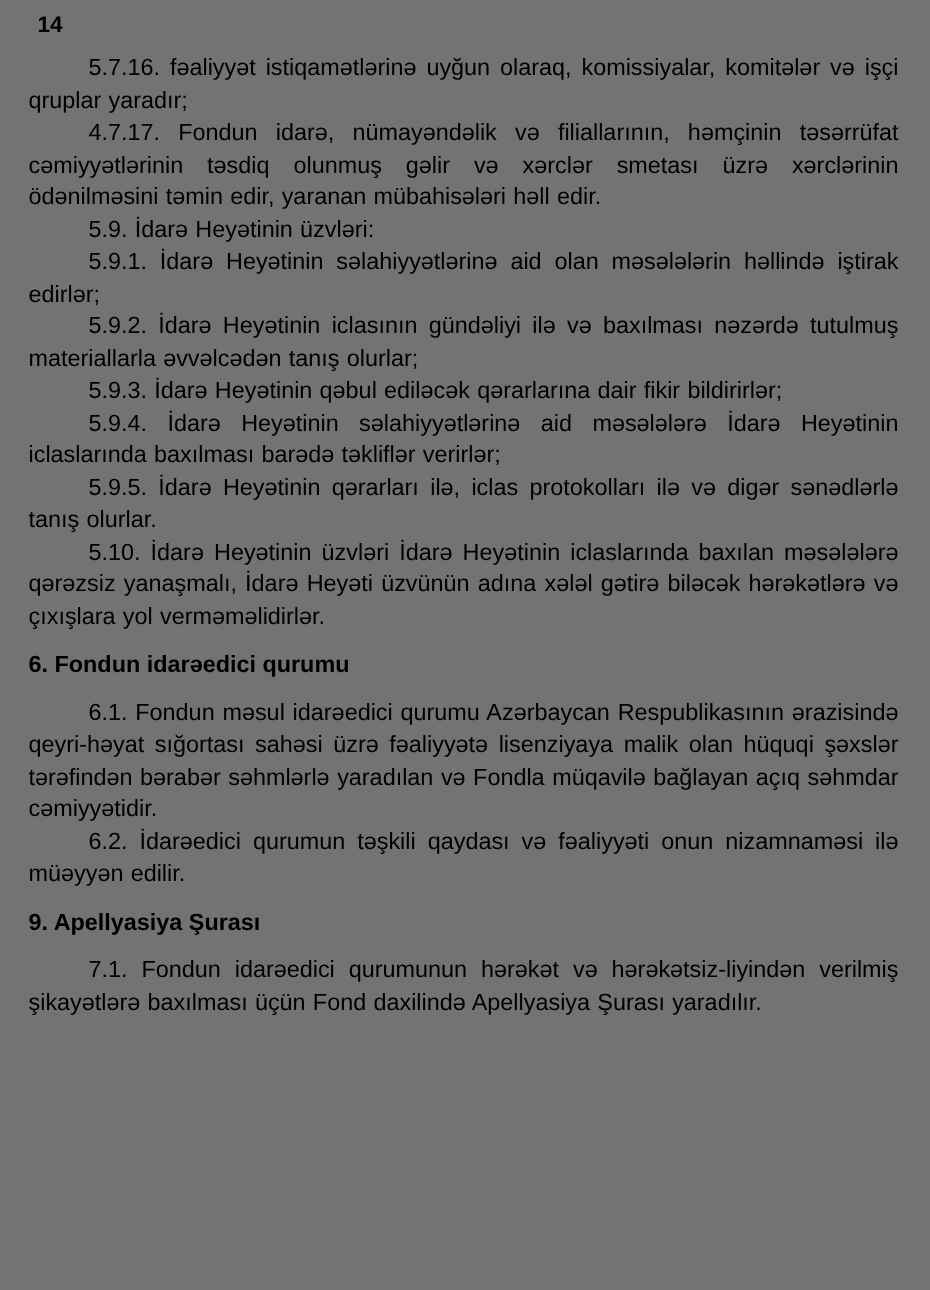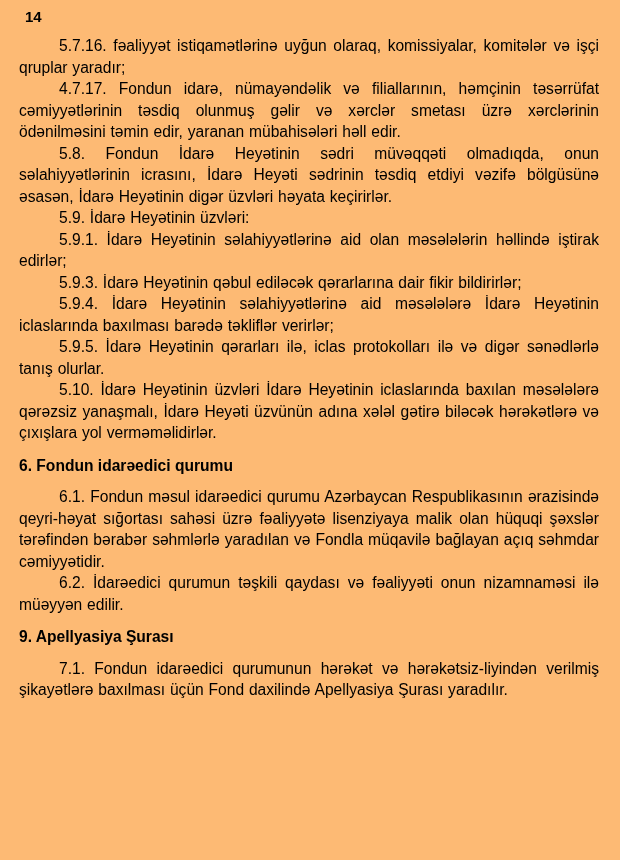--- a/index.html
+++ b/index.html
@@ -12,21 +12,21 @@
     height: 860px;
     overflow: hidden;
     color: #000000;
     font-family: "Liberation Sans", "DejaVu Sans", sans-serif;
   }
   .page {
     box-sizing: border-box;
     width: 620px;
     height: 860px;
     padding: 6px 21px 0 19px;
-    background: #fdba74;
+    background: #737373;
   }
   .page-number {
     font-size: 15px;
     font-weight: 700;
     margin: 2px 0 9px 6px;
     line-height: 18px;
   }
   .body-text p {
     margin: 0;
     font-size: 15.6px;
@@ -51,23 +51,23 @@
 </style>
 </head>
 <body>
 
 <div class="page">
   <div class="page-number">14</div>
 
   <div class="body-text">
     <p>5.7.16. fəaliyyət istiqamətlərinə uyğun olaraq, komissiyalar, komitələr və işçi qruplar yaradır;</p>
     <p>4.7.17. Fondun idarə, nümayəndəlik və filiallarının, həmçinin təsərrüfat cəmiyyətlərinin təsdiq olunmuş gəlir və xərclər smetası üzrə xərclərinin ödənilməsini təmin edir, yaranan mübahisələri həll edir.</p>
-    <p>5.8. Fondun İdarə Heyətinin sədri müvəqqəti olmadıqda, onun səlahiyyətlərinin icrasını, İdarə Heyəti sədrinin təsdiq etdiyi vəzifə bölgüsünə əsasən, İdarə Heyətinin digər üzvləri həyata keçirirlər.</p>
     <p>5.9. İdarə Heyətinin üzvləri:</p>
     <p>5.9.1. İdarə Heyətinin səlahiyyətlərinə aid olan məsələlərin həllində iştirak edirlər;</p>
+    <p>5.9.2. İdarə Heyətinin iclasının gündəliyi ilə və baxılması nəzərdə tutulmuş materiallarla əvvəlcədən tanış olurlar;</p>
     <p>5.9.3. İdarə Heyətinin qəbul ediləcək qərarlarına dair fikir bildirirlər;</p>
     <p>5.9.4. İdarə Heyətinin səlahiyyətlərinə aid məsələlərə İdarə Heyətinin iclaslarında baxılması barədə təkliflər verirlər;</p>
     <p>5.9.5. İdarə Heyətinin qərarları ilə, iclas protokolları ilə və digər sənədlərlə tanış olurlar.</p>
     <p>5.10. İdarə Heyətinin üzvləri İdarə Heyətinin iclaslarında baxılan məsələlərə qərəzsiz yanaşmalı, İdarə Heyəti üzvünün adına xələl gətirə biləcək hərəkətlərə və çıxışlara yol verməməlidirlər.</p>
     <h2 class="heading">6. Fondun idarəedici qurumu</h2>
     <p>6.1. Fondun məsul idarəedici qurumu Azərbaycan Respublikasının ərazisində qeyri-həyat sığortası sahəsi üzrə fəaliyyətə lisenziyaya malik olan hüquqi şəxslər tərəfindən bərabər səhmlərlə yaradılan və Fondla müqavilə bağlayan açıq səhmdar cəmiyyətidir.</p>
     <p>6.2. İdarəedici qurumun təşkili qaydası və fəaliyyəti onun nizamnaməsi ilə müəyyən edilir.</p>
     <h2 class="heading">9. Apellyasiya Şurası</h2>
     <p>7.1. Fondun idarəedici qurumunun hərəkət və hərəkətsiz-liyindən verilmiş şikayətlərə baxılması üçün Fond daxilində Apellyasiya Şurası yaradılır.</p>
   </div>

